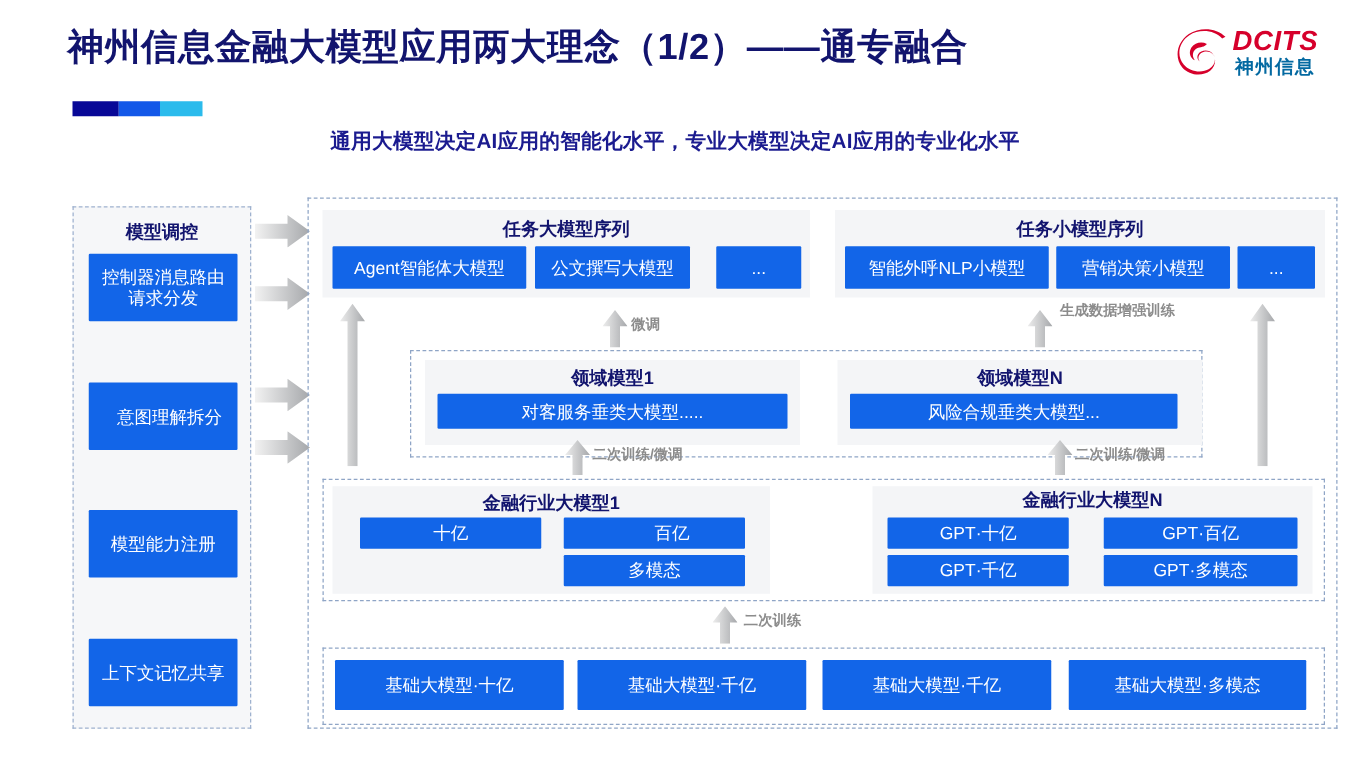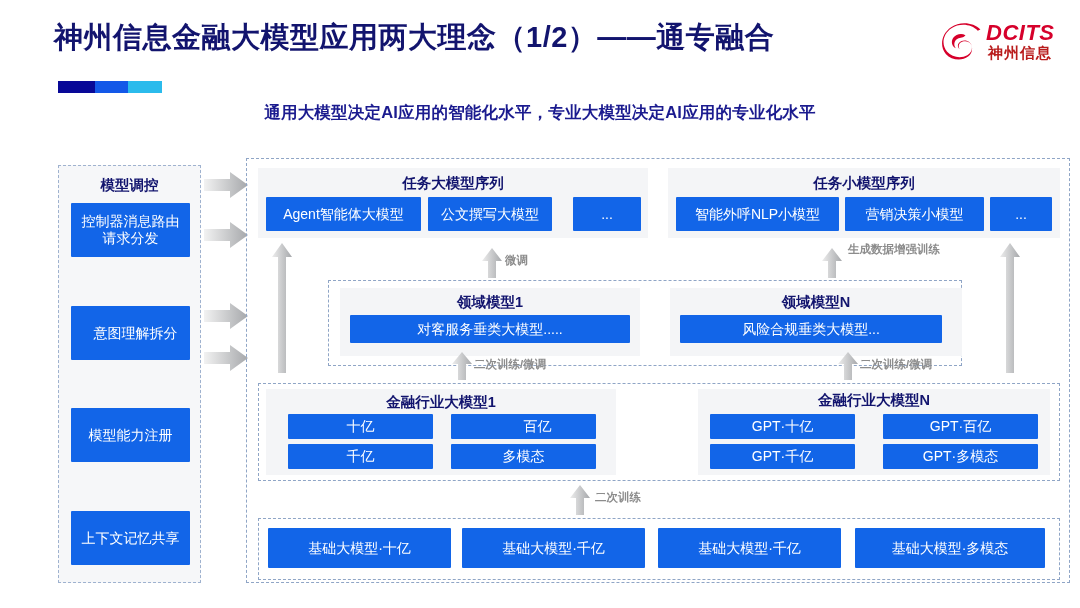--- a/index.html
+++ b/index.html
@@ -36,21 +36,21 @@
   
   .logo { position:absolute; right: 14px; top: 18px; width: 126px; height: 52px; }
   .logo-mark { position:absolute; left:0; top:4px; width:44px; height:42px; }
   .logo-en {
     position:absolute; left:46px; top:2px;
     font-size: 22px; font-weight: bold; font-style: italic;
     color:#d6002b; letter-spacing: 0.5px;
   }
   .logo-cn {
     position:absolute; left:48px; top:26px;
-    font-size: 15px; font-weight: bold; color:#b91c1c; letter-spacing:1px;
+    font-size: 15px; font-weight: bold; color:#0369a1; letter-spacing:1px;
   }
 
   
   .chip {
     background:#1265e8;
     color:#fff;
     display:flex; align-items:center; justify-content:center;
     text-align:center;
     font-size: 14px;
     line-height: 1.18;
@@ -177,21 +177,20 @@
     <div class="panel-title" style="top:5px;">领域模型N</div>
     <div class="chip" style="position:absolute;left:10px;top:27px;width:262px;height:28px;">风险合规垂类大模型...</div>
   </div>
 
   <div class="dashed" style="left:258px; top:383px; width:802px; height:98px;"></div>
 
   <div class="panel" style="left:266px; top:389px; width:350px; height:86px;">
     <div class="panel-title" style="top:4px;">金融行业大模型1</div>
     <div class="chip" style="position:absolute;left:22px;top:25px;width:145px;height:25px;">十亿</div>
     <div class="chip" style="position:absolute;left:185px;top:25px;width:145px;height:25px;padding-left:32px;">百亿</div>
-    <div class="chip" style="position:absolute;left:22px;top:55px;width:145px;height:25px;">千亿</div>
     <div class="chip" style="position:absolute;left:185px;top:55px;width:145px;height:25px;">多模态</div>
   </div>
 
   <div class="panel" style="left:698px; top:389px; width:352px; height:86px;">
     <div class="panel-title" style="top:2px;">金融行业大模型N</div>
     <div class="chip" style="position:absolute;left:12px;top:25px;width:145px;height:25px;">GPT·十亿</div>
     <div class="chip" style="position:absolute;left:185px;top:25px;width:155px;height:25px;">GPT·百亿</div>
     <div class="chip" style="position:absolute;left:12px;top:55px;width:145px;height:25px;">GPT·千亿</div>
     <div class="chip" style="position:absolute;left:185px;top:55px;width:155px;height:25px;">GPT·多模态</div>
   </div>

